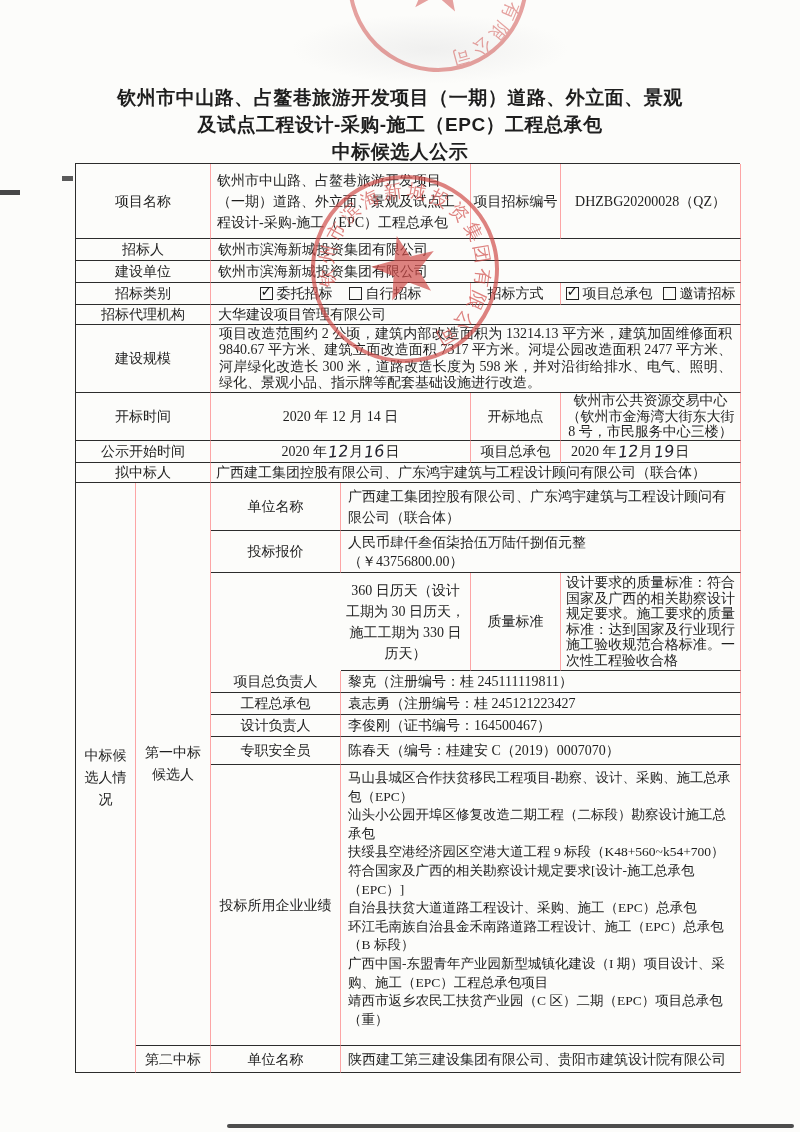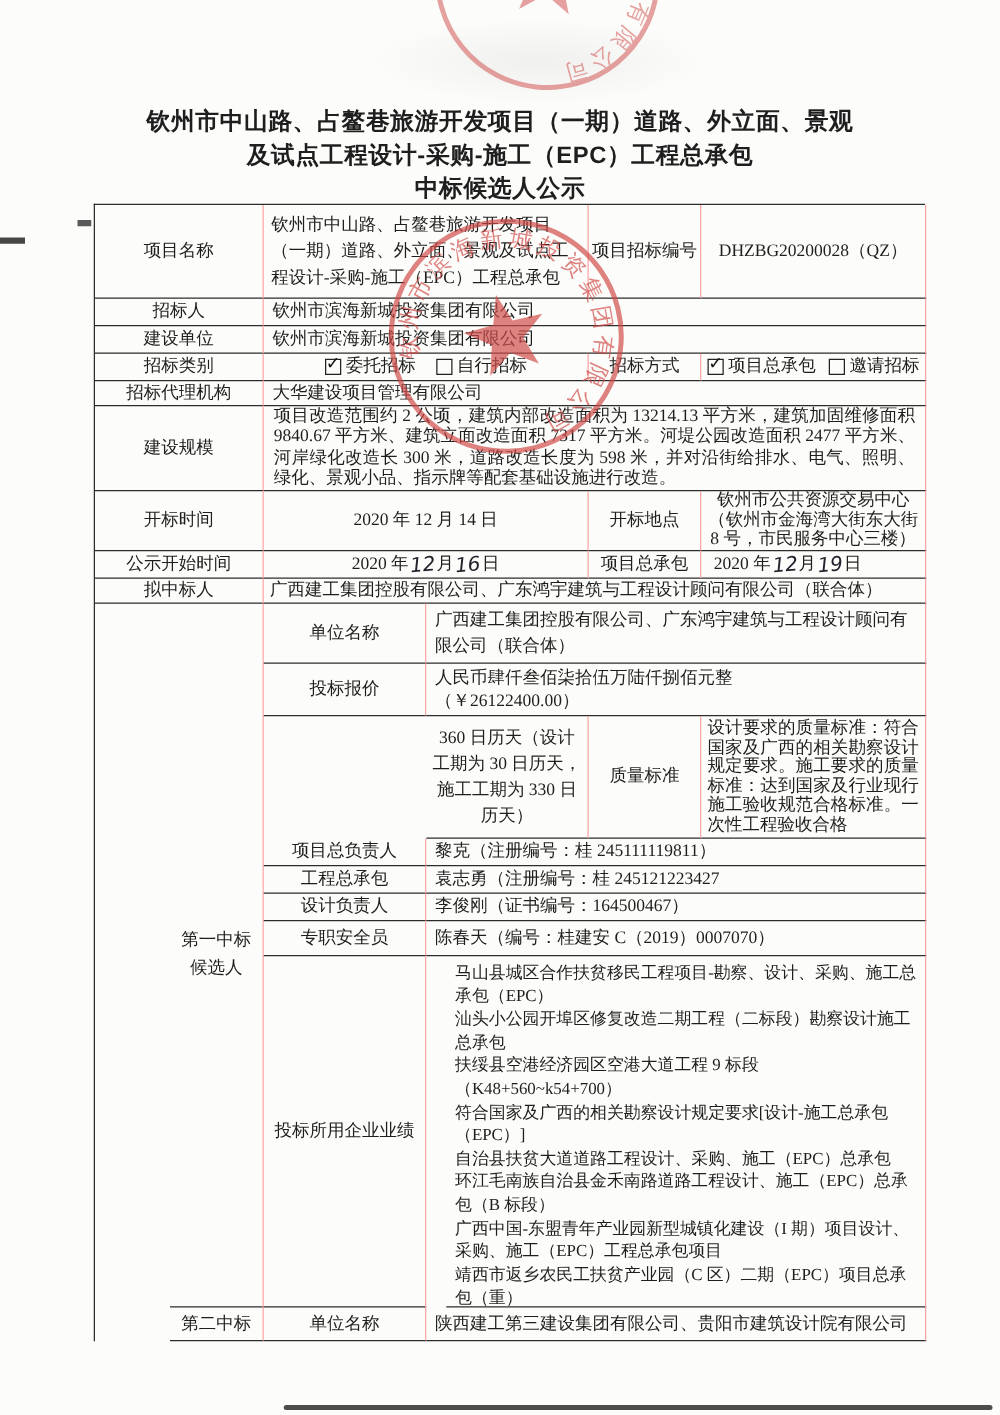--- a/index.html
+++ b/index.html
@@ -17,21 +17,21 @@
   .cell{border-right:1px solid #fca5a5;border-bottom:1px solid #2c2c2c;
         display:flex;align-items:center;justify-content:center;text-align:center;
         font-size:14px;line-height:19px;padding:1px 4px;box-sizing:border-box;overflow:hidden;}
   .left{justify-content:flex-start;text-align:left;padding:2px 7px;}
   .sm{font-size:14px;}
   .pname{line-height:21px;padding:4px 6px;}
   .scale{line-height:16.5px;text-align:justify;padding:2px 8px;}
   .place{line-height:15.5px;}
   .qual{line-height:15.6px;text-align:justify;padding:2px 5px;align-items:flex-start;display:flex;}
   .dur{line-height:21px;}
-  .ach{display:block;padding:4px 7px;margin-left:16px;}
+  .ach{display:block;padding:4px 7px;}
   .ach-line{font-size:13.5px;line-height:18.6px;text-align:left;}
   .checks{gap:16px;}
   .opt{display:inline-flex;align-items:center;gap:4px;}
   .cb{display:inline-block;width:11px;height:11px;border:1.5px solid #222;position:relative;box-sizing:content-box;background:#fcfcfa;}
   .tick{position:absolute;left:0px;top:-6px;font-size:14px;font-family:"DejaVu Sans",sans-serif;color:#161616;}
   .hand{font-family:"DejaVu Sans",sans-serif;font-style:italic;font-size:16px;color:#23232e;
         display:inline-block;transform:rotate(-5deg);margin:0 1px;}
   .price-cell{flex-direction:column;align-items:flex-start;justify-content:center;line-height:19px;}
   .seal-main{position:absolute;left:302px;top:166px;width:206px;height:206px;opacity:.68;
              transform:rotate(-14deg);pointer-events:none;}
@@ -127,29 +127,30 @@
       <span>2020 年</span>
         <span class="hand">12</span>
         <span>月</span>
         <span class="hand">19</span>
         <span>日</span>
     </div>
 
     <div class="cell" style="grid-area:9/1/10/3">拟中标人</div>
     <div class="cell left" style="grid-area:9/3/10/7;padding:1px 5px">广西建工集团控股有限公司、广东鸿宇建筑与工程设计顾问有限公司（联合体）</div>
 
+    <div class="cell" style="grid-area:10/1/19/2;line-height:22px">中标候选人情况</div>
     <div class="cell" style="grid-area:10/2/18/3;line-height:22px">第一中标候选人</div>
 
     <div class="cell" style="grid-area:10/3/11/4">单位名称</div>
     <div class="cell left" style="grid-area:10/4/11/7;line-height:21px">广西建工集团控股有限公司、广东鸿宇建筑与工程设计顾问有限公司（联合体）</div>
 
     <div class="cell" style="grid-area:11/3/12/4">投标报价</div>
     <div class="cell left price-cell" style="grid-area:11/4/12/7">
       <div>人民币肆仟叁佰柒拾伍万陆仟捌佰元整</div>
-      <div>（￥26122400.00）</div>
+      <div>（￥43756800.00）</div>
     </div>
 
     <div class="cell dur" style="grid-area:12/4/13/5">360 日历天（设计工期为 30 日历天，施工工期为 330 日历天）</div>
     <div class="cell" style="grid-area:12/5/13/6">质量标准</div>
     <div class="cell sm qual" style="grid-area:12/6/13/7">设计要求的质量标准：符合国家及广西的相关勘察设计规定要求。施工要求的质量标准：达到国家及行业现行施工验收规范合格标准。一次性工程验收合格</div>
 
     <div class="cell" style="grid-area:13/3/14/4">项目总负责人</div>
     <div class="cell left" style="grid-area:13/4/14/7">黎克（注册编号：桂 245111119811）</div>
 
     <div class="cell" style="grid-area:14/3/15/4">工程总承包</div>

